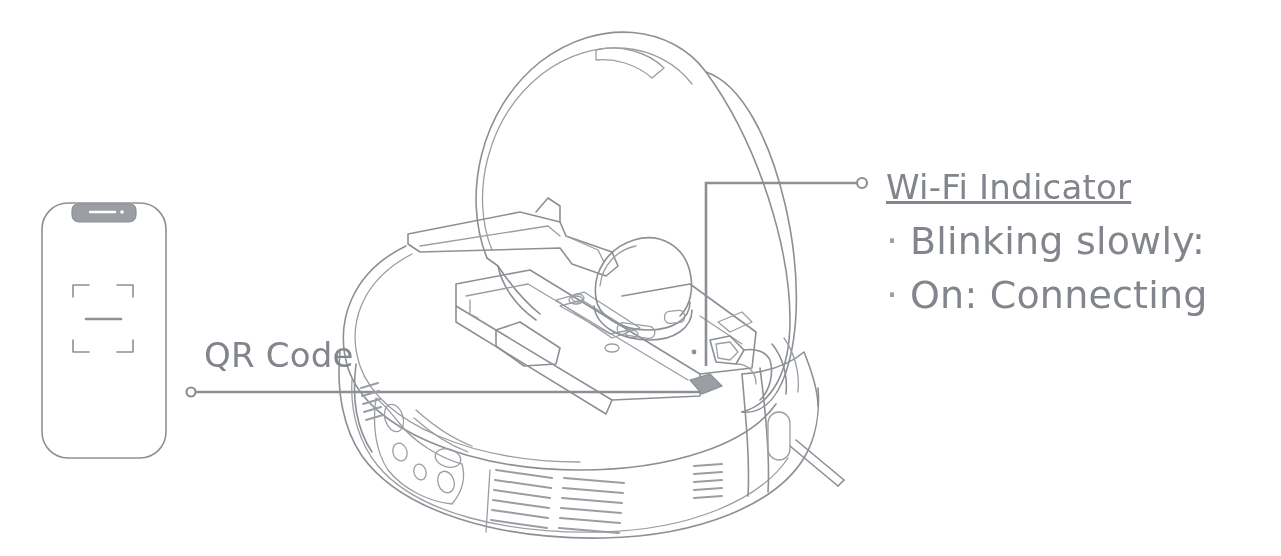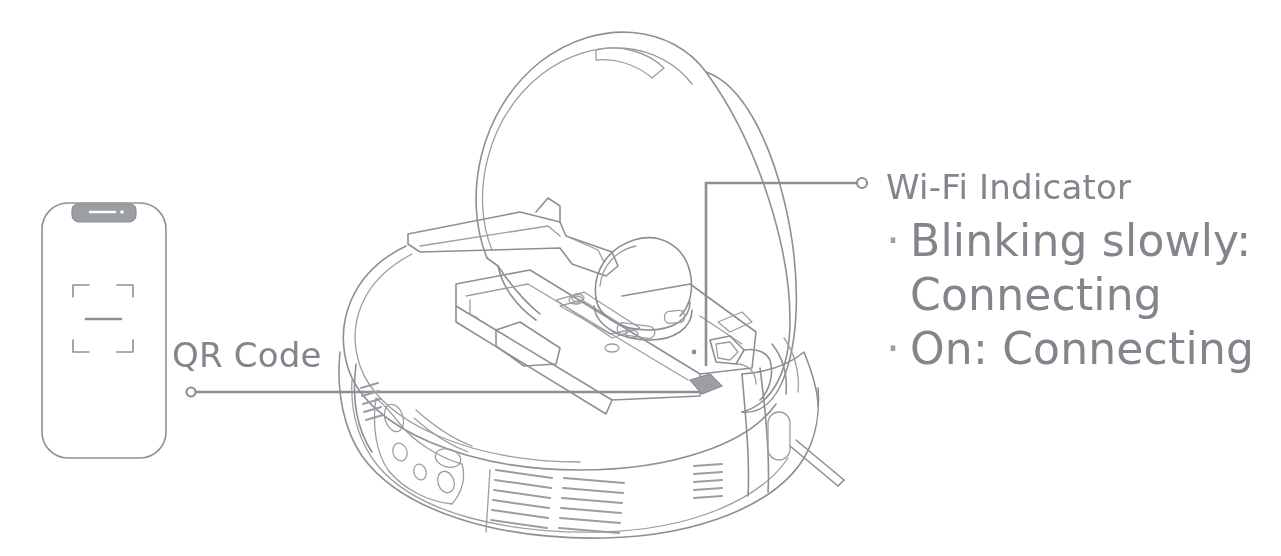--- a/index.html
+++ b/index.html
@@ -30,36 +30,37 @@
   
   .txt {
     position: absolute;
     color: #82868c;
     font-size: 34px;
     line-height: 54px;
     white-space: nowrap;
     letter-spacing: 0.2px;
   }
   #qr-code-label {
-    left: 172px;
+    left: 204px;
     top: 328px;
     text-align: center;
   }
   #wifi-block {
     left: 886px;
     top: 160px;
   }
   #wifi-title {
     font-size: 34px;
     line-height: 54px;
     padding-left: 0px;
+    text-decoration: underline;
   }
   .bullet-line {
     display: block;
-    font-size: 44px;
+    font-size: 38px;
     line-height: 54px;
     white-space: nowrap;
   }
   .bullet-line .dot {
     display: inline-block;
     width: 24px;
     color: #9aa0a6;
   }
   .bullet-line .cont {
     display: inline-block;
@@ -274,22 +275,19 @@
 
   <div class="txt" id="qr-code-label">QR Code</div>
 
   <div id="wifi-block" class="txt">
     <div id="wifi-title">Wi-Fi Indicator</div>
 
     <div class="bullet-line">
       <span class="dot">·</span><span>Blinking slowly:</span>
     </div>
 
-    <div class="bullet-line">
-      <span class="cont"></span><span>Connecting</span>
-    </div>
 
     <div class="bullet-line">
       <span class="dot">·</span><span>On: Connecting</span>
     </div>
   </div>
 
 </div>
 
 </body></html>

